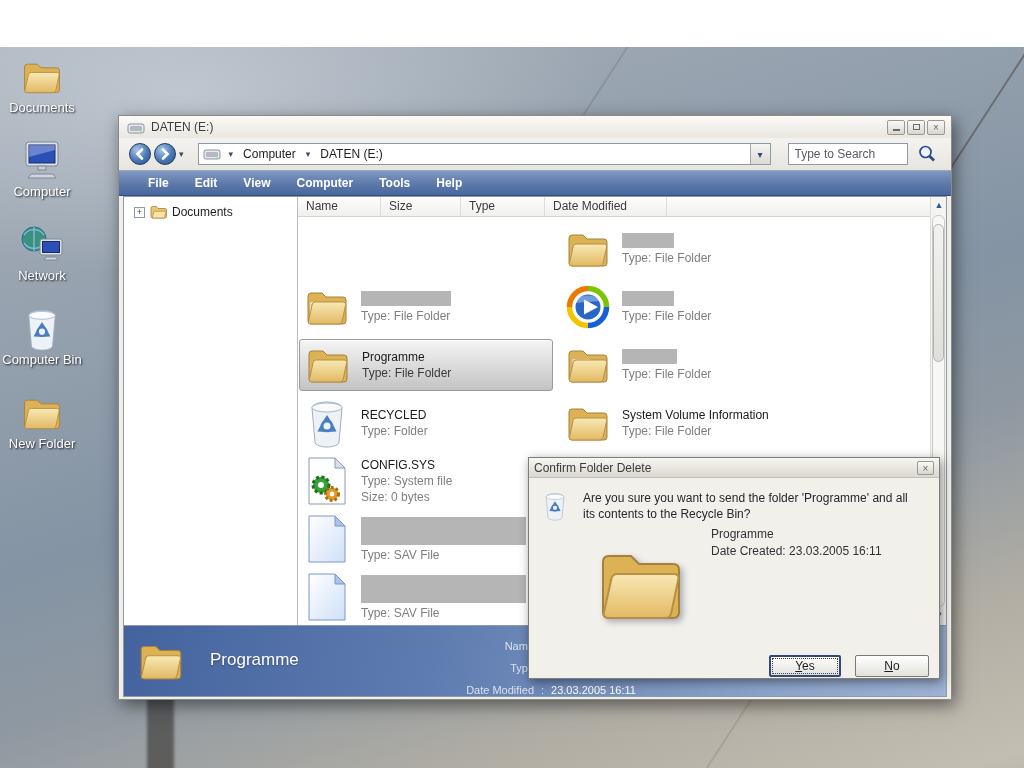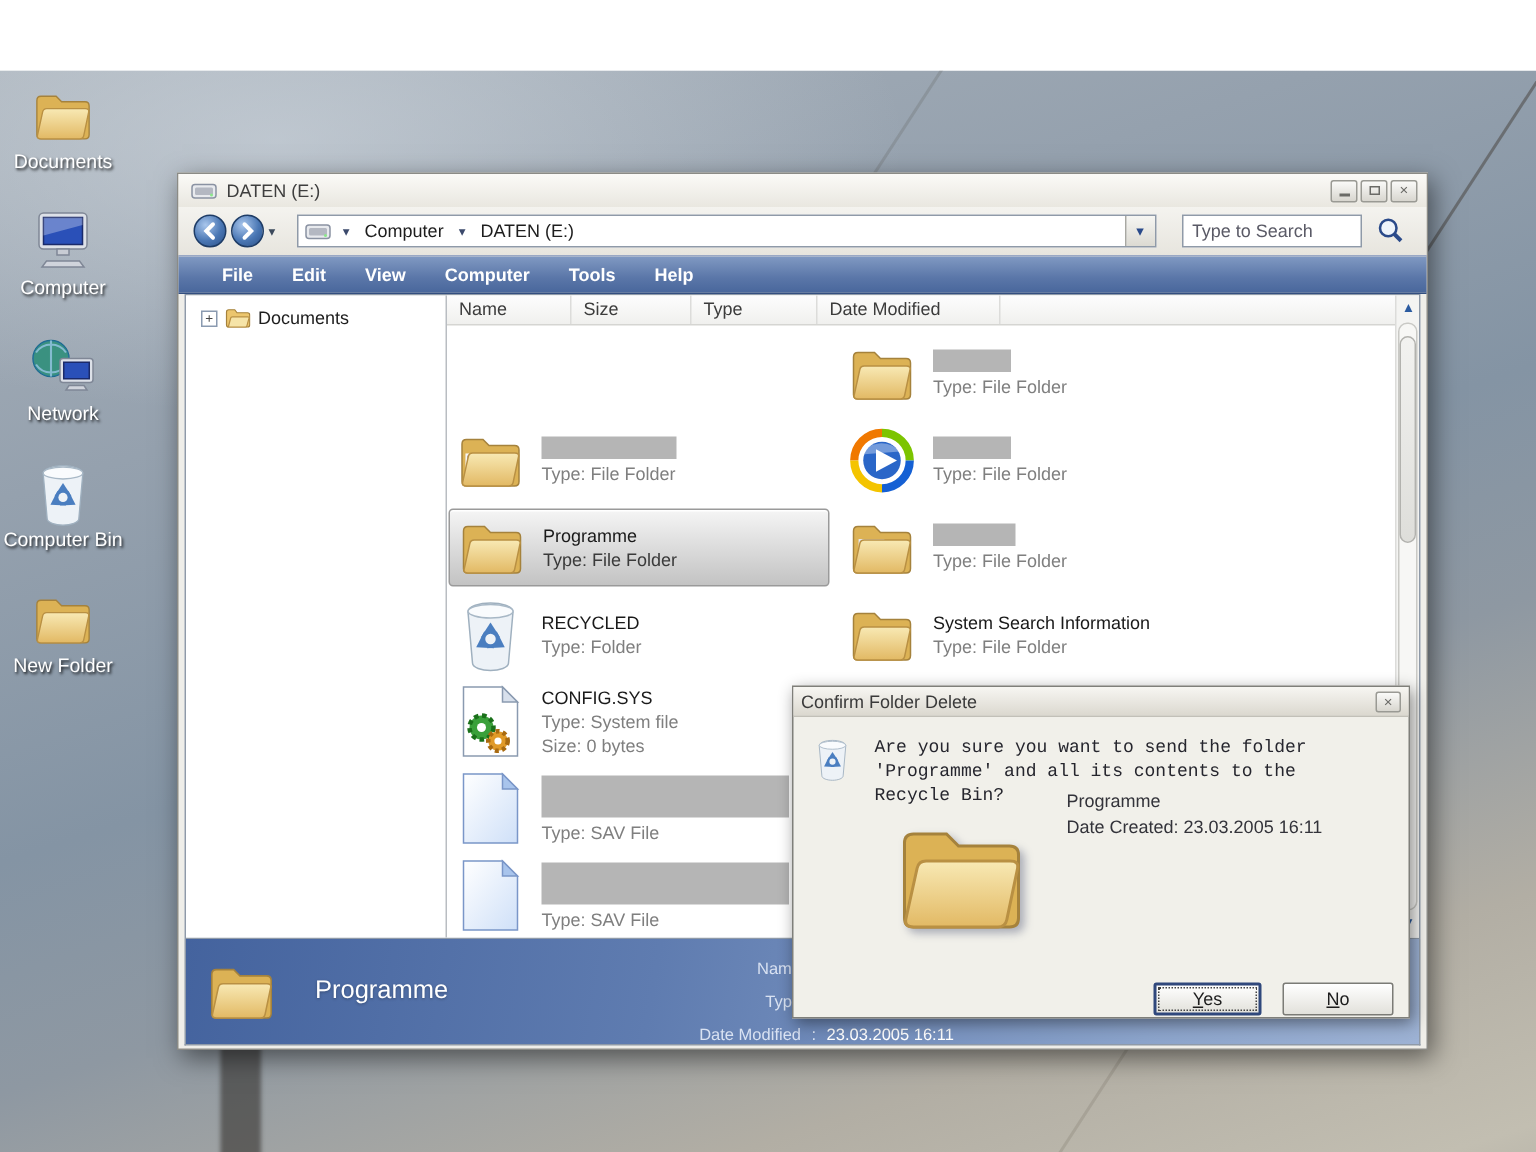--- a/index.html
+++ b/index.html
@@ -100,21 +100,21 @@
 
   
   #dialog { position:absolute; left:528px; top:410px; width:412px; height:222px; background:#f1f0ea;
     border:1px solid #7f7f7a; box-shadow:2px 3px 10px rgba(0,0,0,.45); }
   .dlg-title { height:20px; background:linear-gradient(#f7f6f2,#dbd8cf); border-bottom:1px solid #c2c0b8;
     display:flex; align-items:center; padding:0 5px; font-size:12px; color:#3a3a3a; }
   .dlg-title span:first-child { flex:1; }
   .dlg-close { width:17px; height:14px; background:linear-gradient(#fafaf8,#d8d6cf); border:1px solid #9a9a94;
     border-radius:2px; font-size:10px; color:#6a6a66; text-align:center; line-height:13px; }
   .dlg-bin { position:absolute; left:13px; top:30px; width:26px; height:36px; }
-  .dlg-msg { position:absolute; left:54px; top:32px; width:336px; font-size:12px; color:#26262e; line-height:16px;font-family:Liberation Mono, monospace; }
+  .dlg-msg { position:absolute; left:54px; top:32px; width:336px; font-size:12px; color:#26262e; line-height:16px; }
   .dlg-folder { position:absolute; left:64px; top:70px; width:96px; height:112px; filter:drop-shadow(3px 3px 3px rgba(40,50,90,.35)); }
   .dlg-info { position:absolute; left:182px; top:68px; font-size:12px; color:#33333a; line-height:17px; }
   .dlg-btn { position:absolute; top:197px; height:22px; background:linear-gradient(#ffffff,#e2e1db);
     border:1px solid #7b7b76; border-radius:2px; font-size:12px; color:#1d1d1d; font-family:"Liberation Sans",sans-serif; }
   #btn-yes { left:240px; width:72px; border:2px solid #30487c; outline:1px dotted #444; outline-offset:-4px; }
   #btn-no  { left:326px; width:74px; }
   .dlg-btn u { text-decoration:underline; }
 
   
   #taskbar { position:absolute; left:0; top:740px; width:1024px; height:28px;
@@ -424,21 +424,21 @@
     <stop offset="0" stop-color="#f8e9b4"></stop>
                       <stop offset="1" stop-color="#e2b964"></stop>
                     </linearGradient>
                   </defs>
   <path d="M5 13 q0-3 3-3 h11 l4 4 h17 q3 0 3 3 v21 q0 3-3 3 h-32 q-3 0-3-3 z" fill="#dcb255" stroke="#a5823c"></path>
 
   <path d="M8 41 q-3 0-2.6-2.4 l3.8-17.2 q.5-2.4 3-2.4 h28 q3 0 2.5 2.4 l-3.6 17.2 q-.5 2.4-3 2.4 z" fill="url(#fg1)" stroke="#b99043"></path>
 </svg>
               </div>
     <div class="tile-text">
-                <div class="tile-name">System Search Information</div>
+                <div class="tile-name">System Volume Information</div>
                 <div class="tile-line">Type: File Folder</div>
               </div>
             </div>
             <div class="tile" style="left: 1px; top: 238px;">
               <div class="tile-icon">
                 <svg width="40" height="50" viewBox="0 0 40 50">
     <path d="M2 2 h26 l10 10 v36 h-36 z" fill="#fff" stroke="#8a9ab0"></path>
     <path d="M28 2 l10 10 h-10 z" fill="#d8e0ec" stroke="#8a9ab0"></path>
     <circle cx="14" cy="29" r="8" fill="#3aa03a" stroke="#1a701a" stroke-width="3" stroke-dasharray="3 2.4"></circle>
     <circle cx="14" cy="29" r="3" fill="#fff"></circle>

